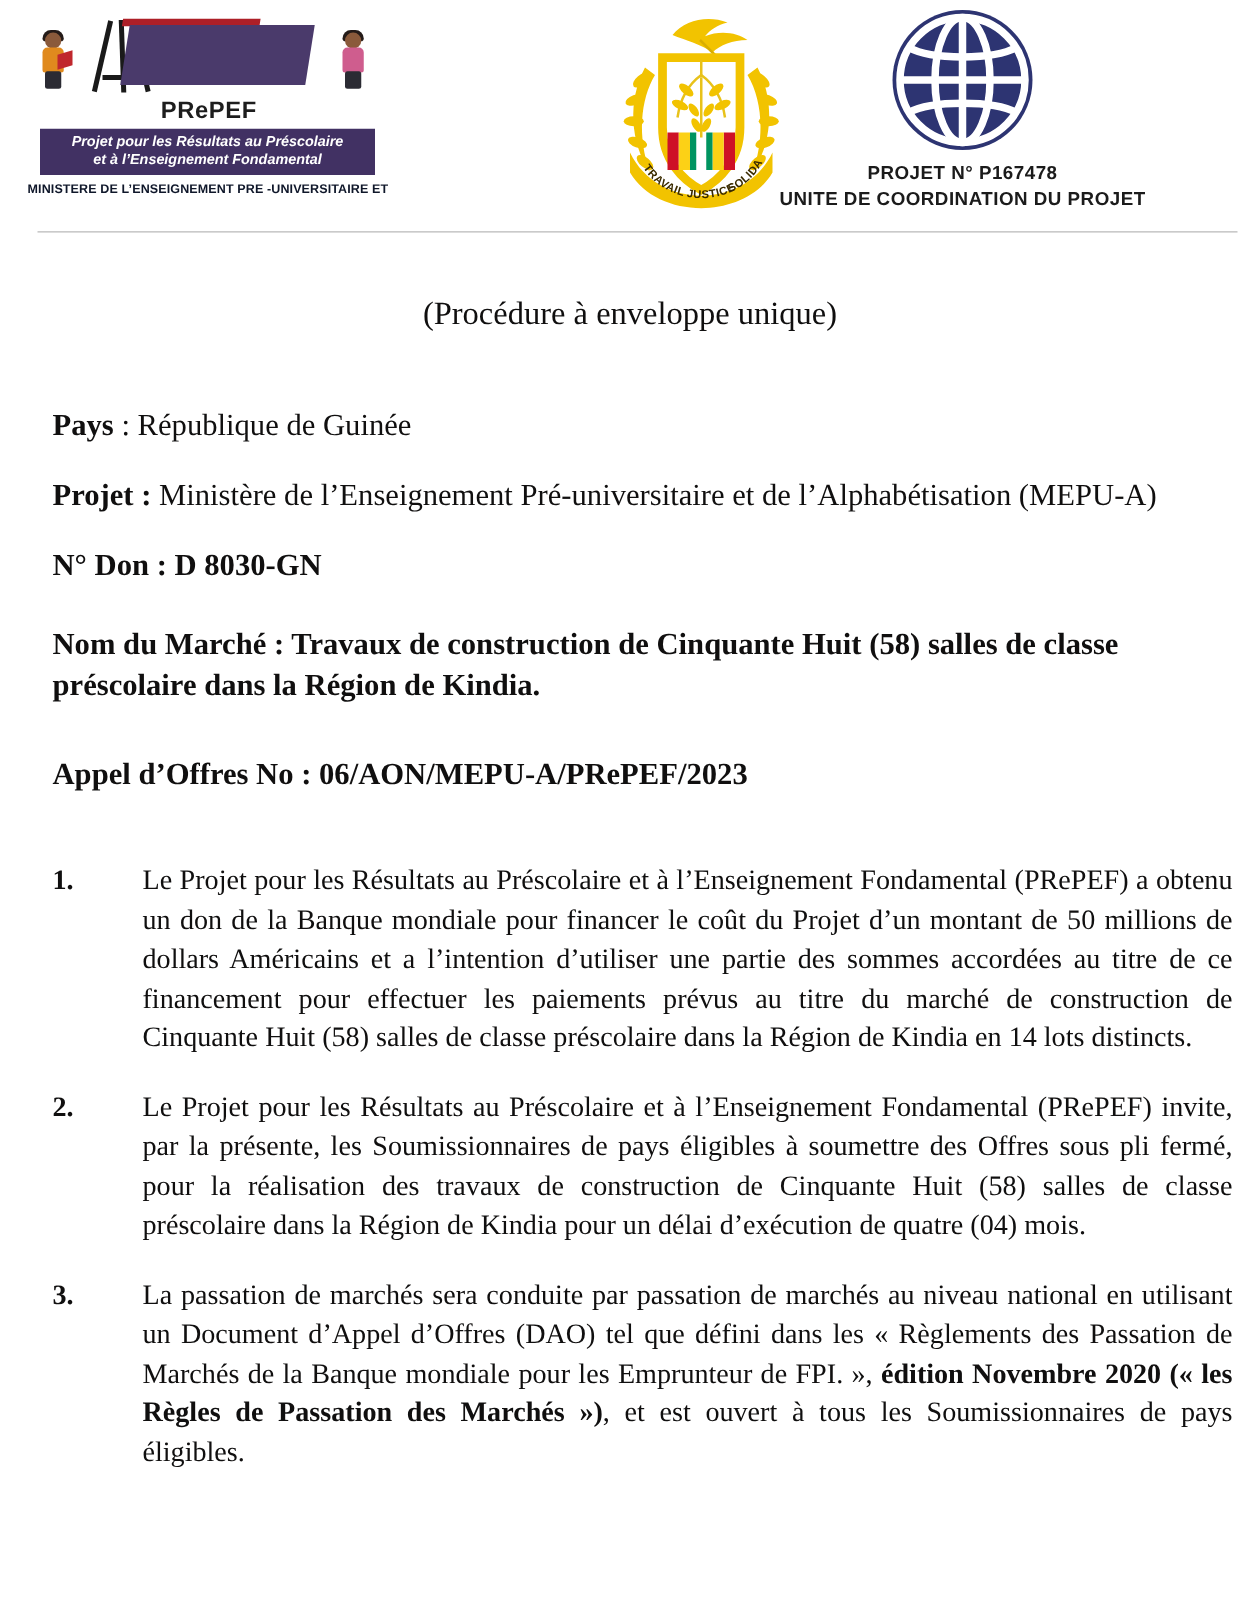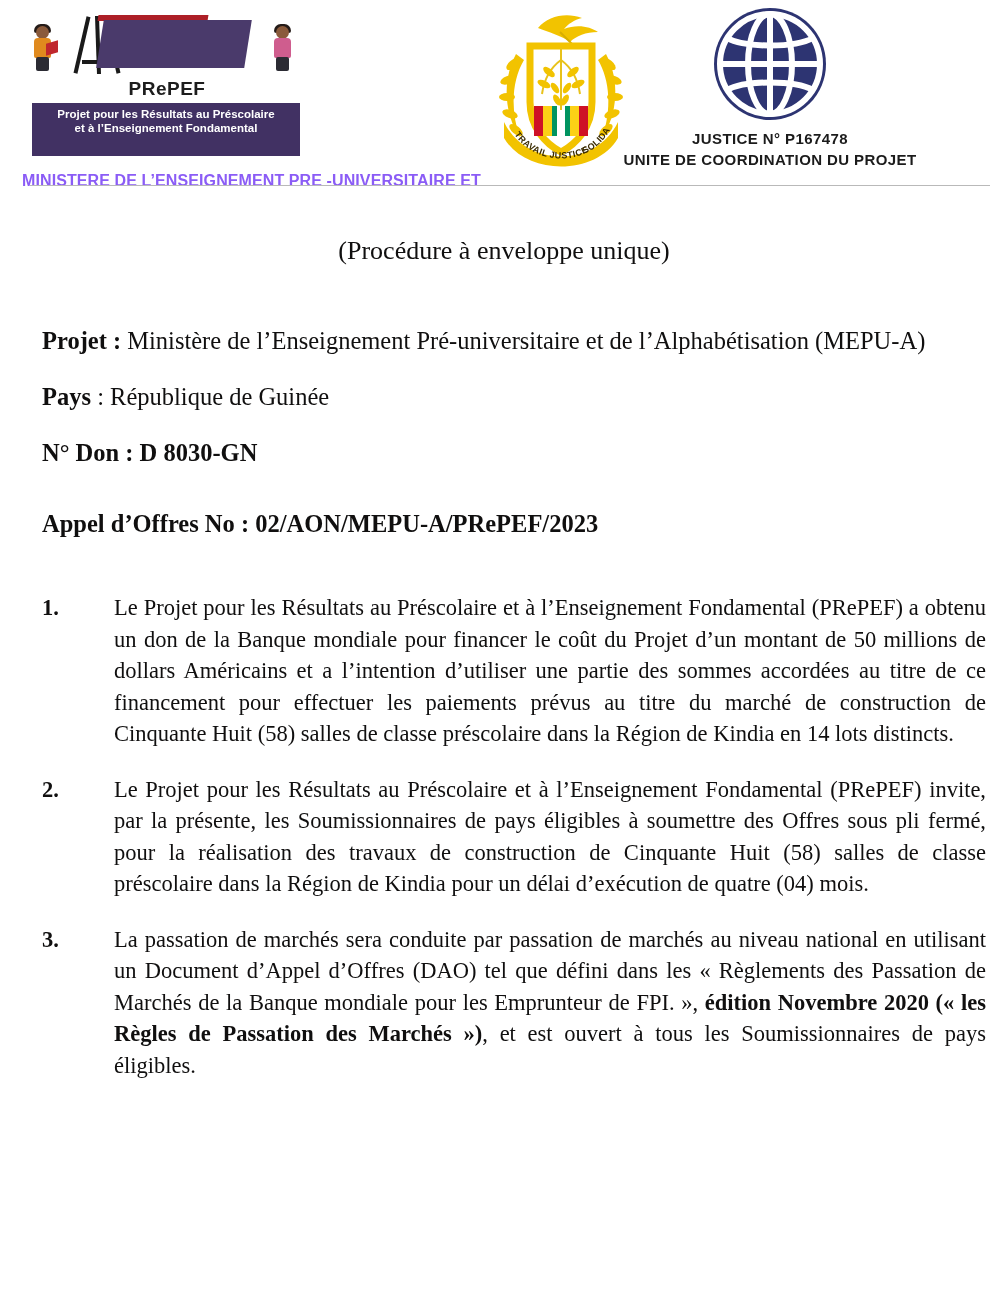--- a/index.html
+++ b/index.html
@@ -124,30 +124,30 @@
     margin-top: 3px;
     margin-left: 10px;
     width: 268px;
     background: #413163;
     color: #ffffff;
     text-align: center;
     font-family: "Liberation Sans", "DejaVu Sans", sans-serif;
     font-weight: bold;
     font-size: 11.5px;
     line-height: 14px;
-    padding: 4px 2px 21px 2px;
+    padding: 4px 2px 5px 2px;
     box-sizing: border-box;
+    font-style: italic;
   }
   .ministry {
-    margin-top: 13px;
     font-family: "Liberation Sans", "DejaVu Sans", sans-serif;
-    font-size: 16px;
+    font-size: 10px;
     font-weight: 600;
     line-height: 23px;
-    color: #8b5cf6;
+    color: #0f172a;
     letter-spacing: 0.1px;
     width: 470px;
   }
 
   
   .arms {
     position: absolute;
     left: 486px;
     top: 2px;
     width: 150px;
@@ -353,47 +353,48 @@
       <circle cx="59" cy="60" r="56" fill="#2d3472"></circle>
       <g stroke="#ffffff" stroke-width="6" fill="none">
         <circle cx="59" cy="60" r="50"></circle>
         <ellipse cx="59" cy="60" rx="22" ry="50"></ellipse>
         <line x1="59" y1="10" x2="59" y2="110"></line>
         <line x1="9" y1="60" x2="109" y2="60"></line>
         <path d="M16 34 C34 44 84 44 102 34"></path>
         <path d="M16 86 C34 76 84 76 102 86"></path>
       </g>
     </svg>
-    <div class="wb-line l1">JUSTICE N° P167478</div>
+    <div class="wb-line l1">PROJET N° P167478</div>
     <div class="wb-line">UNITE DE COORDINATION DU PROJET</div>
   </div>
 
   <div class="header-rule"></div>
 </div>
 
 <div class="title-wrap">
   <div class="doc-subtitle">(Procédure à enveloppe unique)</div>
 </div>
 
 <div class="content">
 
   <div class="meta">
     <div class="row">
+      <b>Pays</b><span> : République de Guinée</span>
+    </div>
+    <div class="row">
       <b>Projet :</b><span> Ministère de l’Enseignement Pré-universitaire et de l’Alphabétisation (MEPU-A)</span>
-    </div>
-    <div class="row">
-      <b>Pays</b><span> : République de Guinée</span>
     </div>
     <div class="row">
       <b>N° Don : D 8030-GN</b>
     </div>
   </div>
 
-
-  <div class="heading-line second">Appel d’Offres No : 02/AON/MEPU-A/PRePEF/2023</div>
+  <div class="heading-line">Nom du Marché : Travaux de construction de Cinquante Huit (58) salles de classe préscolaire dans la Région de Kindia.</div>
+
+  <div class="heading-line second">Appel d’Offres No : 06/AON/MEPU-A/PRePEF/2023</div>
 
   <div class="items">
 
     <div class="item">
       <div class="item-num">1.</div>
       <div class="item-text">Le Projet pour les Résultats au Préscolaire et à l’Enseignement Fondamental (PRePEF) a obtenu un don de la Banque mondiale pour financer le coût du Projet d’un montant de 50 millions de dollars Américains et a l’intention d’utiliser une partie des sommes accordées au titre de ce financement pour effectuer les paiements prévus au titre du marché de construction de Cinquante Huit (58) salles de classe préscolaire dans la Région de Kindia en 14 lots distincts.</div>
     </div>
 
     <div class="item">
       <div class="item-num">2.</div>

